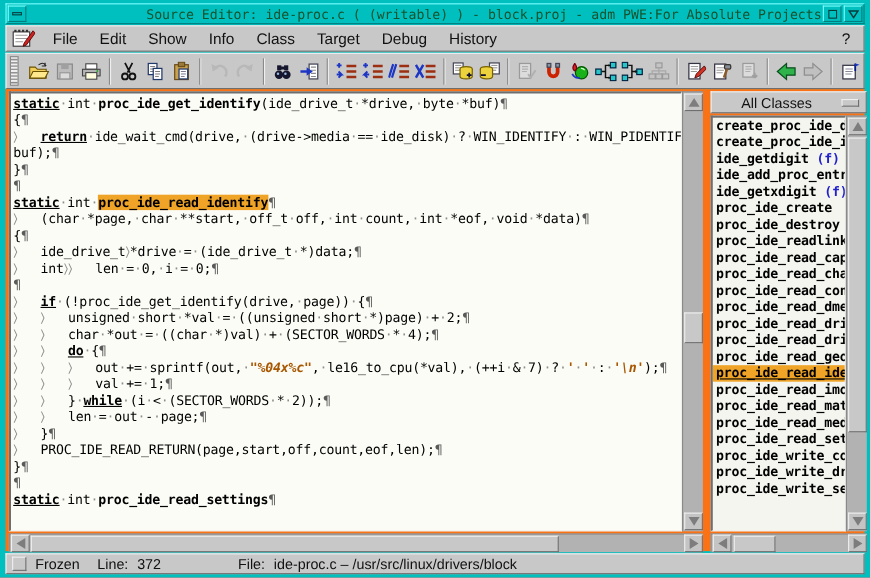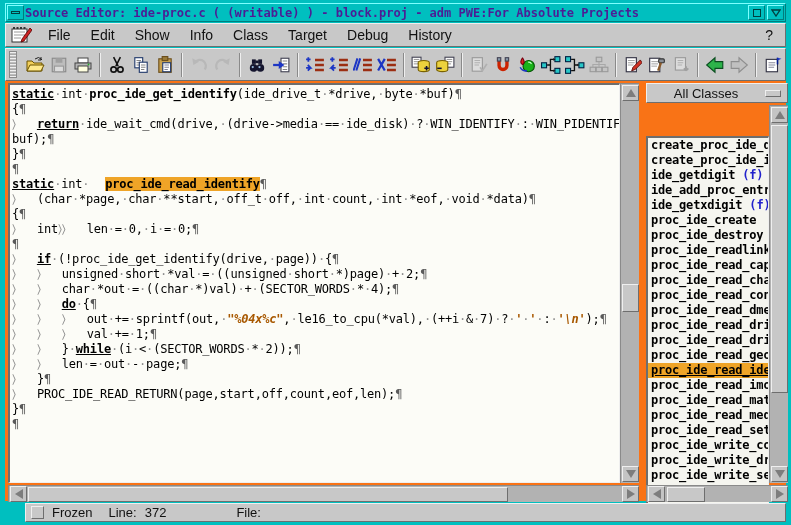--- a/index.html
+++ b/index.html
@@ -4,21 +4,21 @@
 <style>
   html,body{margin:0;padding:0;background:#777;}
   *{box-sizing:border-box;}
   .window{position:relative;width:791px;height:525px;background:#00bfbf;
     font-family:"Liberation Sans",sans-serif;overflow:hidden;}
   
   .titlebar{position:absolute;left:5px;top:3px;right:5px;height:19px;background:#00bfbf;
     border-top:1px solid #7dffff;border-left:1px solid #7dffff;
     border-bottom:1px solid #007d7d;border-right:1px solid #007d7d;
     display:flex;align-items:center;}
-  .title-text{flex:1;text-align:left;color:#4c1d95;font-weight:bold;
+  .title-text{flex:1;text-align:right;color:#14532d;font-weight:normal;
     font-family:"DejaVu Sans Mono",monospace;font-size:12px;white-space:nowrap;overflow:hidden;}
   .wbtn{width:17px;height:15px;margin:1px;background:#00bfbf;flex:none;
     border-top:1px solid #7dffff;border-left:1px solid #7dffff;
     border-bottom:1px solid #007d7d;border-right:1px solid #007d7d;
     display:flex;align-items:center;justify-content:center;cursor:pointer;}
   .glyph-dash{width:9px;height:3px;border:1px solid #003e3e;}
   .glyph-square{width:8px;height:8px;border:1px solid #003e3e;}
   
   .menubar{position:absolute;left:5px;top:23px;right:5px;height:24px;background:#c8c8c8;
     display:flex;align-items:center;font-size:14px;color:#111;
@@ -43,21 +43,21 @@
   .main{position:absolute;left:5px;top:81px;right:5px;height:420px;background:#f97316;}
   .editor-wrap{position:absolute;left:3px;top:2px;width:631px;height:400px;display:flex;}
   .code-area{width:612px;height:400px;background:#fcfcf7;overflow:hidden;
     border-top:2px solid #6e6e6e;border-left:2px solid #6e6e6e;
     border-right:1px solid #efefef;border-bottom:1px solid #efefef;
     font-family:"DejaVu Sans Mono",monospace;font-size:12px;letter-spacing:-0.2px;
     color:#000;padding:2px 0 0 2px;}
   .cl{height:15px;line-height:15px;white-space:pre;}
   .c-kw{font-weight:bold;text-decoration:underline;}
   .c-fn{font-weight:bold;}
-  .c-fnhl{font-weight:bold;background:#efa427;margin-left:16px;}
+  .c-fnhl{font-weight:bold;background:#efa427;}
   .c-str{color:#a85800;font-style:italic;font-weight:bold;}
   .ws{color:#8e8e8e;}
   .wsp{color:#5a5a5a;}
   
   .vsb{width:19px;background:#b2b2b2;position:relative;
     border-top:1px solid #8a8a8a;border-left:1px solid #8a8a8a;}
   .sb-btn{position:absolute;left:1px;width:17px;height:16px;background:#c4c4c4;
     display:flex;align-items:center;justify-content:center;cursor:pointer;
     border-top:1px solid #efefef;border-left:1px solid #efefef;
     border-bottom:1px solid #6e6e6e;border-right:1px solid #6e6e6e;}
@@ -79,30 +79,30 @@
     display:flex;align-items:center;cursor:pointer;
     border-top:1px solid #efefef;border-left:1px solid #efefef;
     border-bottom:1px solid #6e6e6e;border-right:1px solid #6e6e6e;}
   .classes-label{flex:1;text-align:center;font-size:13px;color:#111;}
   .opt-indicator{width:16px;height:7px;margin-right:6px;background:#c8c8c8;flex:none;
     border-top:1px solid #efefef;border-left:1px solid #efefef;
     border-bottom:1px solid #6e6e6e;border-right:1px solid #6e6e6e;}
   .classes-list{position:absolute;left:0;top:22px;width:123px;height:378px;background:#f5f5ef;
     overflow:hidden;border-top:2px solid #6e6e6e;border-left:2px solid #6e6e6e;
     border-right:1px solid #efefef;border-bottom:1px solid #efefef;
-    font-family:"DejaVu Sans Mono",monospace;font-size:12px;letter-spacing:-0.2px;margin-top:31px;}
+    font-family:"DejaVu Sans Mono",monospace;font-size:12px;letter-spacing:-0.2px;}
   .crow{height:15px;line-height:15px;white-space:pre;padding-left:3px;font-weight:bold;cursor:pointer;}
   .crow .sfx{color:#2222cc;}
   .crow.sel{background:#efa427;text-decoration:underline;}
   .list-vsb{position:absolute;left:123px;top:22px;height:378px;}
   
   .statusbar{position:absolute;left:5px;top:503px;right:5px;height:19px;background:#c8c8c8;
     display:flex;align-items:center;font-size:13px;color:#111;
     border-top:1px solid #efefef;border-left:1px solid #efefef;
-    border-bottom:1px solid #6e6e6e;border-right:1px solid #6e6e6e;margin-left:20px;}
+    border-bottom:1px solid #6e6e6e;border-right:1px solid #6e6e6e;}
   .freeze-box{width:13px;height:13px;margin:0 8px 0 5px;background:#c8c8c8;flex:none;cursor:pointer;
     border-top:1px solid #efefef;border-left:1px solid #efefef;
     border-bottom:1px solid #6e6e6e;border-right:1px solid #6e6e6e;}
   .sb-item{margin-right:8px;white-space:nowrap;}
   .sb-file{margin-left:62px;}
 </style>
 </head>
 <body>
 
 <div class="window">
@@ -427,34 +427,36 @@
       <div class="code-area">
           <div class="cl"><span class="c-kw">static</span><span class="ws">·</span><span class="c-p">int</span><span class="ws">·</span><span class="c-fn">proc_ide_get_identify</span><span class="c-p">(ide_drive_t</span><span class="ws">·</span><span class="c-p">*drive,</span><span class="ws">·</span><span class="c-p">byte</span><span class="ws">·</span><span class="c-p">*buf)</span><span class="wsp">¶</span></div>
           <div class="cl"><span class="c-p">{</span><span class="wsp">¶</span></div>
           <div class="cl"><span class="ws">〉   </span><span class="c-kw">return</span><span class="ws">·</span><span class="c-p">ide_wait_cmd(drive,</span><span class="ws">·</span><span class="c-p">(drive-&gt;media</span><span class="ws">·</span><span class="c-p">==</span><span class="ws">·</span><span class="c-p">ide_disk)</span><span class="ws">·</span><span class="c-p">?</span><span class="ws">·</span><span class="c-p">WIN_IDENTIFY</span><span class="ws">·</span><span class="c-p">:</span><span class="ws">·</span><span class="c-p">WIN_PIDENTIFY,</span></div>
           <div class="cl"><span class="c-p">buf);</span><span class="wsp">¶</span></div>
           <div class="cl"><span class="c-p">}</span><span class="wsp">¶</span></div>
           <div class="cl"><span class="wsp">¶</span></div>
           <div class="cl"><span class="c-kw">static</span><span class="ws">·</span><span class="c-p">int</span><span class="ws">·</span><span class="c-fnhl">proc_ide_read_identify</span><span class="wsp">¶</span></div>
           <div class="cl"><span class="ws">〉   </span><span class="c-p">(char</span><span class="ws">·</span><span class="c-p">*page,</span><span class="ws">·</span><span class="c-p">char</span><span class="ws">·</span><span class="c-p">**start,</span><span class="ws">·</span><span class="c-p">off_t</span><span class="ws">·</span><span class="c-p">off,</span><span class="ws">·</span><span class="c-p">int</span><span class="ws">·</span><span class="c-p">count,</span><span class="ws">·</span><span class="c-p">int</span><span class="ws">·</span><span class="c-p">*eof,</span><span class="ws">·</span><span class="c-p">void</span><span class="ws">·</span><span class="c-p">*data)</span><span class="wsp">¶</span></div>
           <div class="cl"><span class="c-p">{</span><span class="wsp">¶</span></div>
+          <div class="cl"><span class="ws">〉   </span><span class="c-p">ide_drive_t</span><span class="ws">〉</span><span class="c-p">*drive</span><span class="ws">·</span><span class="c-p">=</span><span class="ws">·</span><span class="c-p">(ide_drive_t</span><span class="ws">·</span><span class="c-p">*)data;</span><span class="wsp">¶</span></div>
           <div class="cl"><span class="ws">〉   </span><span class="c-p">int</span><span class="ws">〉</span><span class="ws">〉   </span><span class="c-p">len</span><span class="ws">·</span><span class="c-p">=</span><span class="ws">·</span><span class="c-p">0,</span><span class="ws">·</span><span class="c-p">i</span><span class="ws">·</span><span class="c-p">=</span><span class="ws">·</span><span class="c-p">0;</span><span class="wsp">¶</span></div>
           <div class="cl"><span class="wsp">¶</span></div>
           <div class="cl"><span class="ws">〉   </span><span class="c-kw">if</span><span class="ws">·</span><span class="c-p">(!proc_ide_get_identify(drive,</span><span class="ws">·</span><span class="c-p">page))</span><span class="ws">·</span><span class="c-p">{</span><span class="wsp">¶</span></div>
           <div class="cl"><span class="ws">〉   </span><span class="ws">〉   </span><span class="c-p">unsigned</span><span class="ws">·</span><span class="c-p">short</span><span class="ws">·</span><span class="c-p">*val</span><span class="ws">·</span><span class="c-p">=</span><span class="ws">·</span><span class="c-p">((unsigned</span><span class="ws">·</span><span class="c-p">short</span><span class="ws">·</span><span class="c-p">*)page)</span><span class="ws">·</span><span class="c-p">+</span><span class="ws">·</span><span class="c-p">2;</span><span class="wsp">¶</span></div>
           <div class="cl"><span class="ws">〉   </span><span class="ws">〉   </span><span class="c-p">char</span><span class="ws">·</span><span class="c-p">*out</span><span class="ws">·</span><span class="c-p">=</span><span class="ws">·</span><span class="c-p">((char</span><span class="ws">·</span><span class="c-p">*)val)</span><span class="ws">·</span><span class="c-p">+</span><span class="ws">·</span><span class="c-p">(SECTOR_WORDS</span><span class="ws">·</span><span class="c-p">*</span><span class="ws">·</span><span class="c-p">4);</span><span class="wsp">¶</span></div>
           <div class="cl"><span class="ws">〉   </span><span class="ws">〉   </span><span class="c-kw">do</span><span class="ws">·</span><span class="c-p">{</span><span class="wsp">¶</span></div>
           <div class="cl"><span class="ws">〉   </span><span class="ws">〉   </span><span class="ws">〉   </span><span class="c-p">out</span><span class="ws">·</span><span class="c-p">+=</span><span class="ws">·</span><span class="c-p">sprintf(out,</span><span class="ws">·</span><span class="c-str">"%04x%c"</span><span class="c-p">,</span><span class="ws">·</span><span class="c-p">le16_to_cpu(*val),</span><span class="ws">·</span><span class="c-p">(++i</span><span class="ws">·</span><span class="c-p">&amp;</span><span class="ws">·</span><span class="c-p">7)</span><span class="ws">·</span><span class="c-p">?</span><span class="ws">·</span><span class="c-str">'</span><span class="ws">·</span><span class="c-str">'</span><span class="ws">·</span><span class="c-p">:</span><span class="ws">·</span><span class="c-str">'\n'</span><span class="c-p">);</span><span class="wsp">¶</span></div>
           <div class="cl"><span class="ws">〉   </span><span class="ws">〉   </span><span class="ws">〉   </span><span class="c-p">val</span><span class="ws">·</span><span class="c-p">+=</span><span class="ws">·</span><span class="c-p">1;</span><span class="wsp">¶</span></div>
           <div class="cl"><span class="ws">〉   </span><span class="ws">〉   </span><span class="c-p">}</span><span class="ws">·</span><span class="c-kw">while</span><span class="ws">·</span><span class="c-p">(i</span><span class="ws">·</span><span class="c-p">&lt;</span><span class="ws">·</span><span class="c-p">(SECTOR_WORDS</span><span class="ws">·</span><span class="c-p">*</span><span class="ws">·</span><span class="c-p">2));</span><span class="wsp">¶</span></div>
           <div class="cl"><span class="ws">〉   </span><span class="ws">〉   </span><span class="c-p">len</span><span class="ws">·</span><span class="c-p">=</span><span class="ws">·</span><span class="c-p">out</span><span class="ws">·</span><span class="c-p">-</span><span class="ws">·</span><span class="c-p">page;</span><span class="wsp">¶</span></div>
           <div class="cl"><span class="ws">〉   </span><span class="c-p">}</span><span class="wsp">¶</span></div>
           <div class="cl"><span class="ws">〉   </span><span class="c-p">PROC_IDE_READ_RETURN(page,start,off,count,eof,len);</span><span class="wsp">¶</span></div>
           <div class="cl"><span class="c-p">}</span><span class="wsp">¶</span></div>
           <div class="cl"><span class="wsp">¶</span></div>
+          <div class="cl"><span class="c-kw">static</span><span class="ws">·</span><span class="c-p">int</span><span class="ws">·</span><span class="c-fn">proc_ide_read_settings</span><span class="wsp">¶</span></div>
         </div>
       <div class="vsb" style="height:400px;">
         <div class="sb-btn" style="top:1px;">
             <span class="tri tri-up"></span>
           </div>
         <div class="sb-thumb" style="top:200px;height:28px;"></div>
         <div class="sb-btn" style="bottom:1px;">
             <span class="tri tri-down"></span>
           </div>
       </div>
@@ -520,14 +522,15 @@
         </div>
     </div>
   </div>
 
   <div class="statusbar">
     <span class="freeze-box"></span>
     <span class="sb-item">Frozen</span>
     <span class="sb-item" style="margin-left:8px;">Line:</span>
     <span class="sb-item">372</span>
     <span class="sb-item sb-file">File:</span>
+    <span class="sb-item">ide-proc.c – /usr/src/linux/drivers/block</span>
   </div>
 </div>
 
 </body></html>

